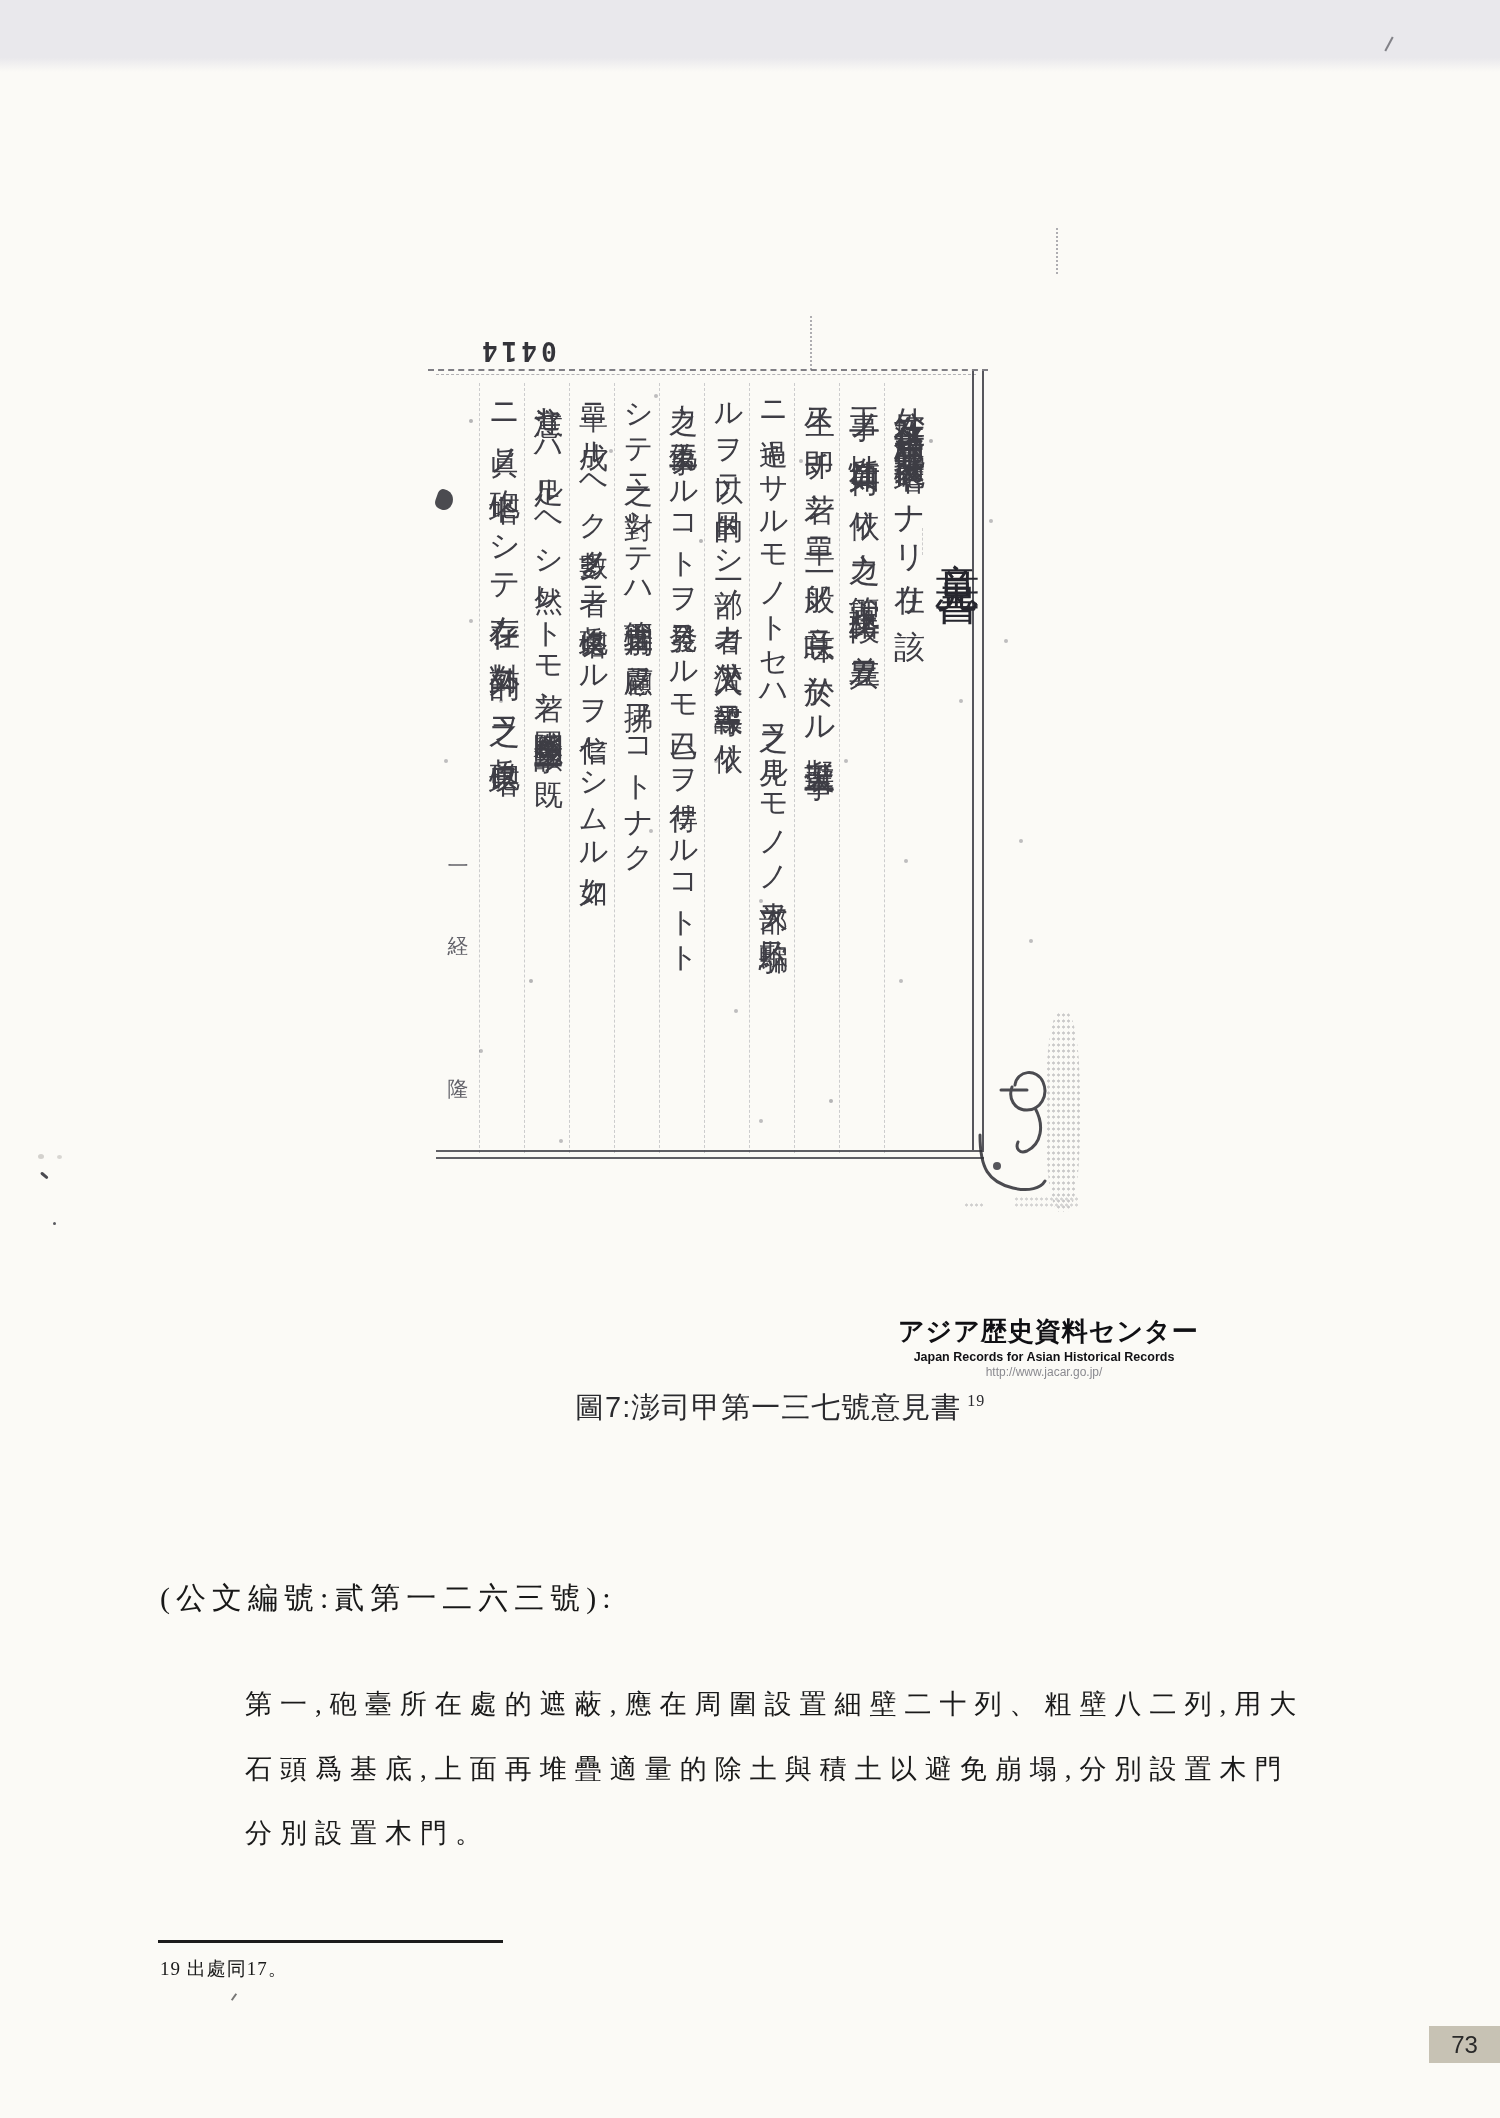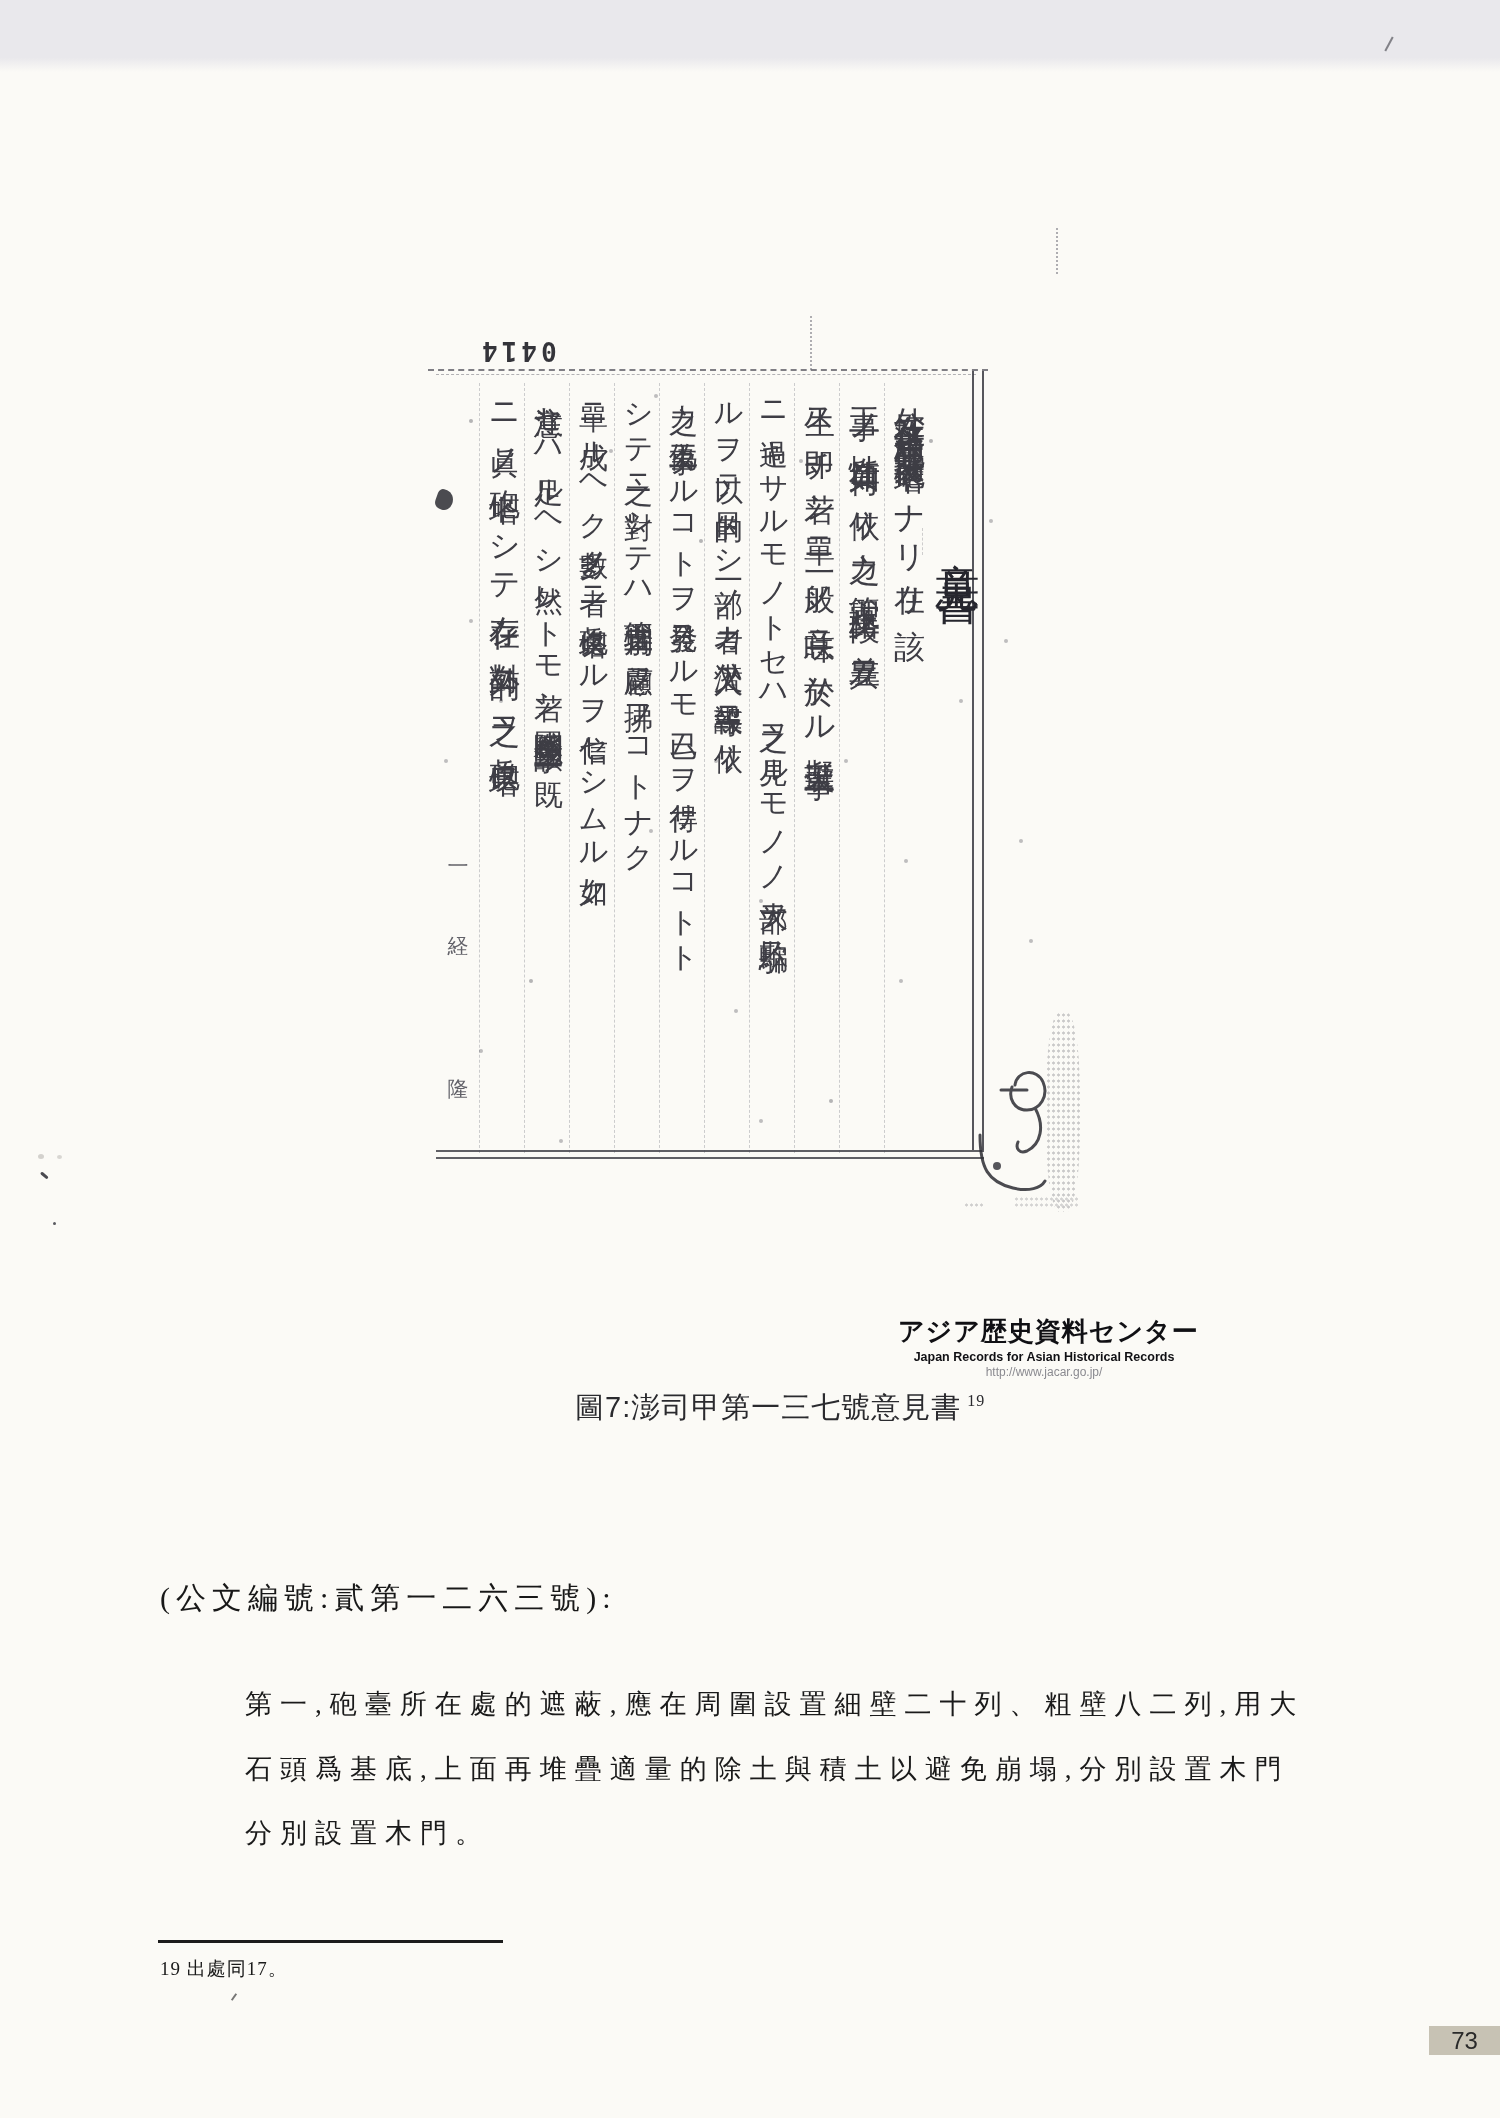--- a/index.html
+++ b/index.html
@@ -64,21 +64,21 @@
         transform:rotate(-55deg);opacity:.8;}
   
   .speck-dash{position:absolute;left:40px;top:1174px;width:9px;height:2.5px;background:#4a4a50;
         transform:rotate(40deg);border-radius:2px;}
   .speck-dot{position:absolute;left:53px;top:1222px;width:3px;height:3px;background:#5a5a60;border-radius:50%;}
   .speck-faint1{position:absolute;left:38px;top:1154px;width:6px;height:5px;background:#d3d1cd;border-radius:50%;}
   .speck-faint2{position:absolute;left:57px;top:1155px;width:5px;height:4px;background:#d8d6d2;border-radius:50%;}
   .tr-slash{position:absolute;left:1388px;top:36px;width:2px;height:16px;background:#55555c;
         transform:rotate(28deg);opacity:.7;}
   
-  .pagenum{position:absolute;left:1429px;top:2026px;width:71px;height:29px;background:#c7c2b4;
+  .pagenum{position:absolute;left:1429px;top:2026px;width:71px;height:37px;background:#c7c2b4;
         display:flex;align-items:center;justify-content:center;
         font-family:"Liberation Sans",sans-serif;font-size:24px;color:#2a2a2a;}
   svg{position:absolute;overflow:visible;}
 </style>
 </head>
 <body>
 
 <div class="page">
   <div class="top-band"></div>
   <div class="tr-slash"></div>

